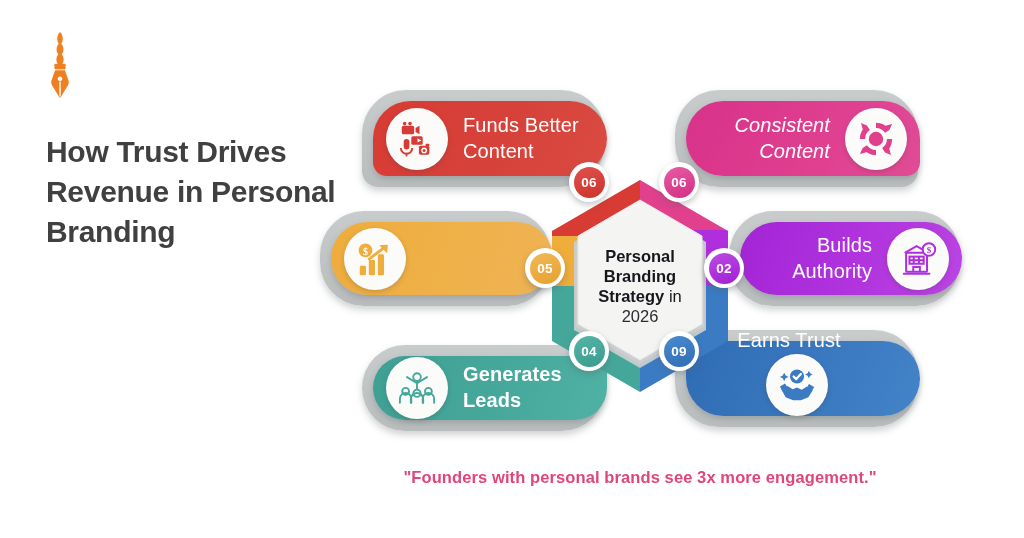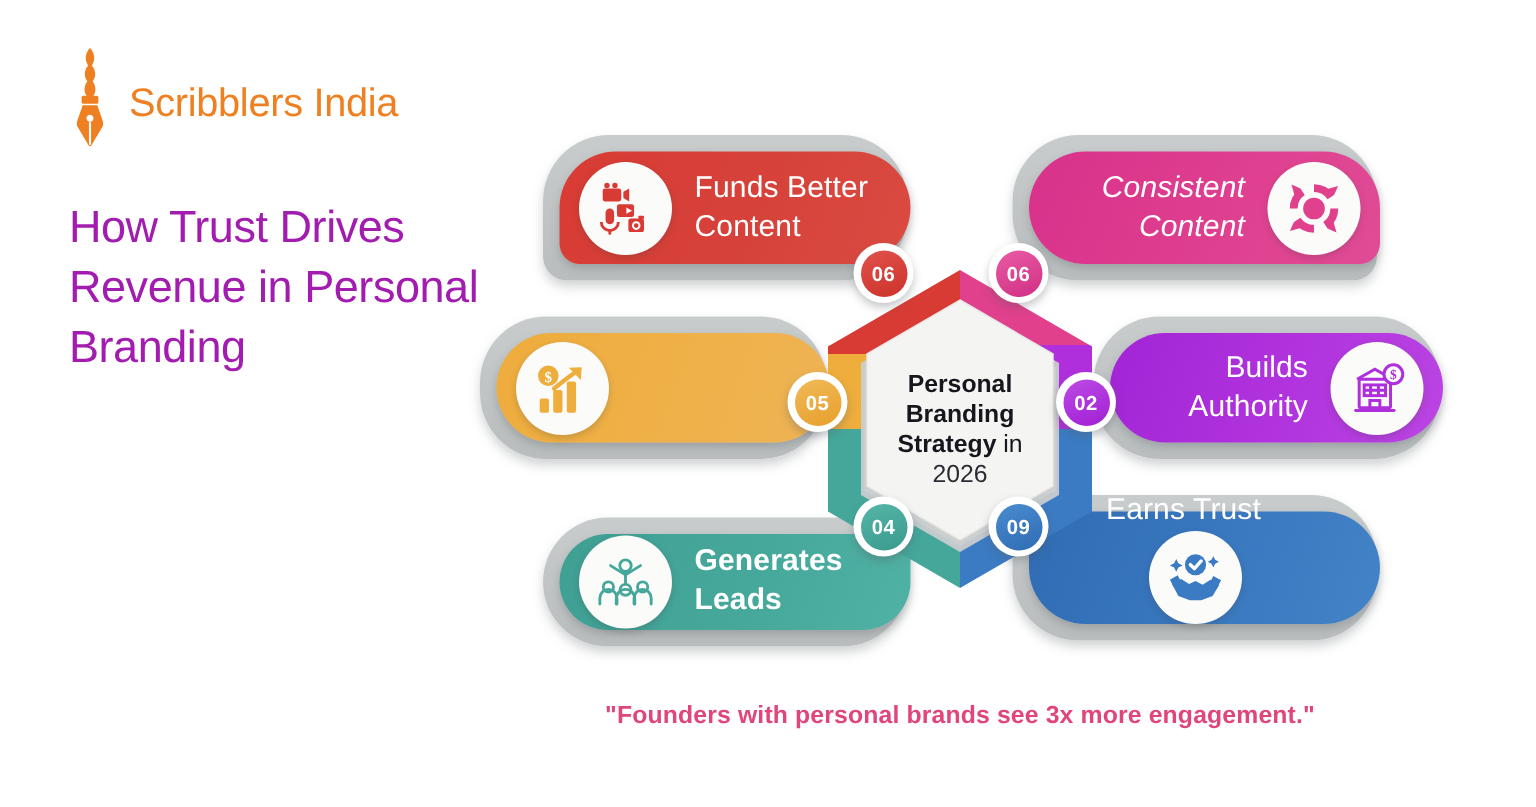--- a/index.html
+++ b/index.html
@@ -41,22 +41,22 @@
     top: 2px;
   }
 
   #page-title {
     position: absolute;
     left: 46px;
     top: 112px;
     width: 290px;
     font-size: 30px;
     line-height: 1.33;
-    font-weight: normal;
-    color: #a21caf;
+    font-weight: bold;
+    color: #404040;
     letter-spacing: -0.3px;
   }
 
   
   #infographic {
     position: absolute;
     left: 310px; top: 80px;
     width: 660px; height: 380px;
   }
 
@@ -189,21 +189,20 @@
           <path d="M20 2c2.6 2.6 3.4 6.2 2.4 9.2-1 3-2.4 4.2-2.4 4.2s-1.4-1.2-2.4-4.2C16.6 8.2 17.4 4.6 20 2z"></path>
           <path d="M20 12.5c2.9 2.3 4 5.9 3.2 8.9-.8 3-3.2 4.6-3.2 4.6s-2.4-1.6-3.2-4.6c-.8-3 .3-6.6 3.2-8.9z"></path>
           <path d="M20 22.5c3 2.3 4.2 6 3.4 9-.8 3-3.4 4.8-3.4 4.8s-2.6-1.8-3.4-4.8c-.8-3 .4-6.7 3.4-9z"></path>
           <rect x="14.4" y="33.8" width="11.2" height="5.4" rx="1"></rect>
           <path d="M15.1 40.2h9.8l3.6 10.4c.5 1.5.4 3-0.4 4.3L20.9 67c-.4.7-1.4.7-1.8 0l-7.2-12.1c-.8-1.3-.9-2.8-.4-4.3l3.6-10.4z"></path>
         </g>
         <path d="M20 46.5c1.3 0 2.3 1 2.3 2.3s-1 2.3-2.3 2.3-2.3-1-2.3-2.3 1-2.3 2.3-2.3z" fill="#ffffff"></path>
         <path d="M20 51.5 L20 66.5" stroke="#ffffff" stroke-width="1.4" fill="none"></path>
       </svg>
     </span>
-    <span class="wordmark">Scribblers India</span>
   </div>
 
   <h1 id="page-title">How Trust
 Drives Revenue
 in Personal
 Branding</h1>
 </div>
 
 <div id="infographic">
 

